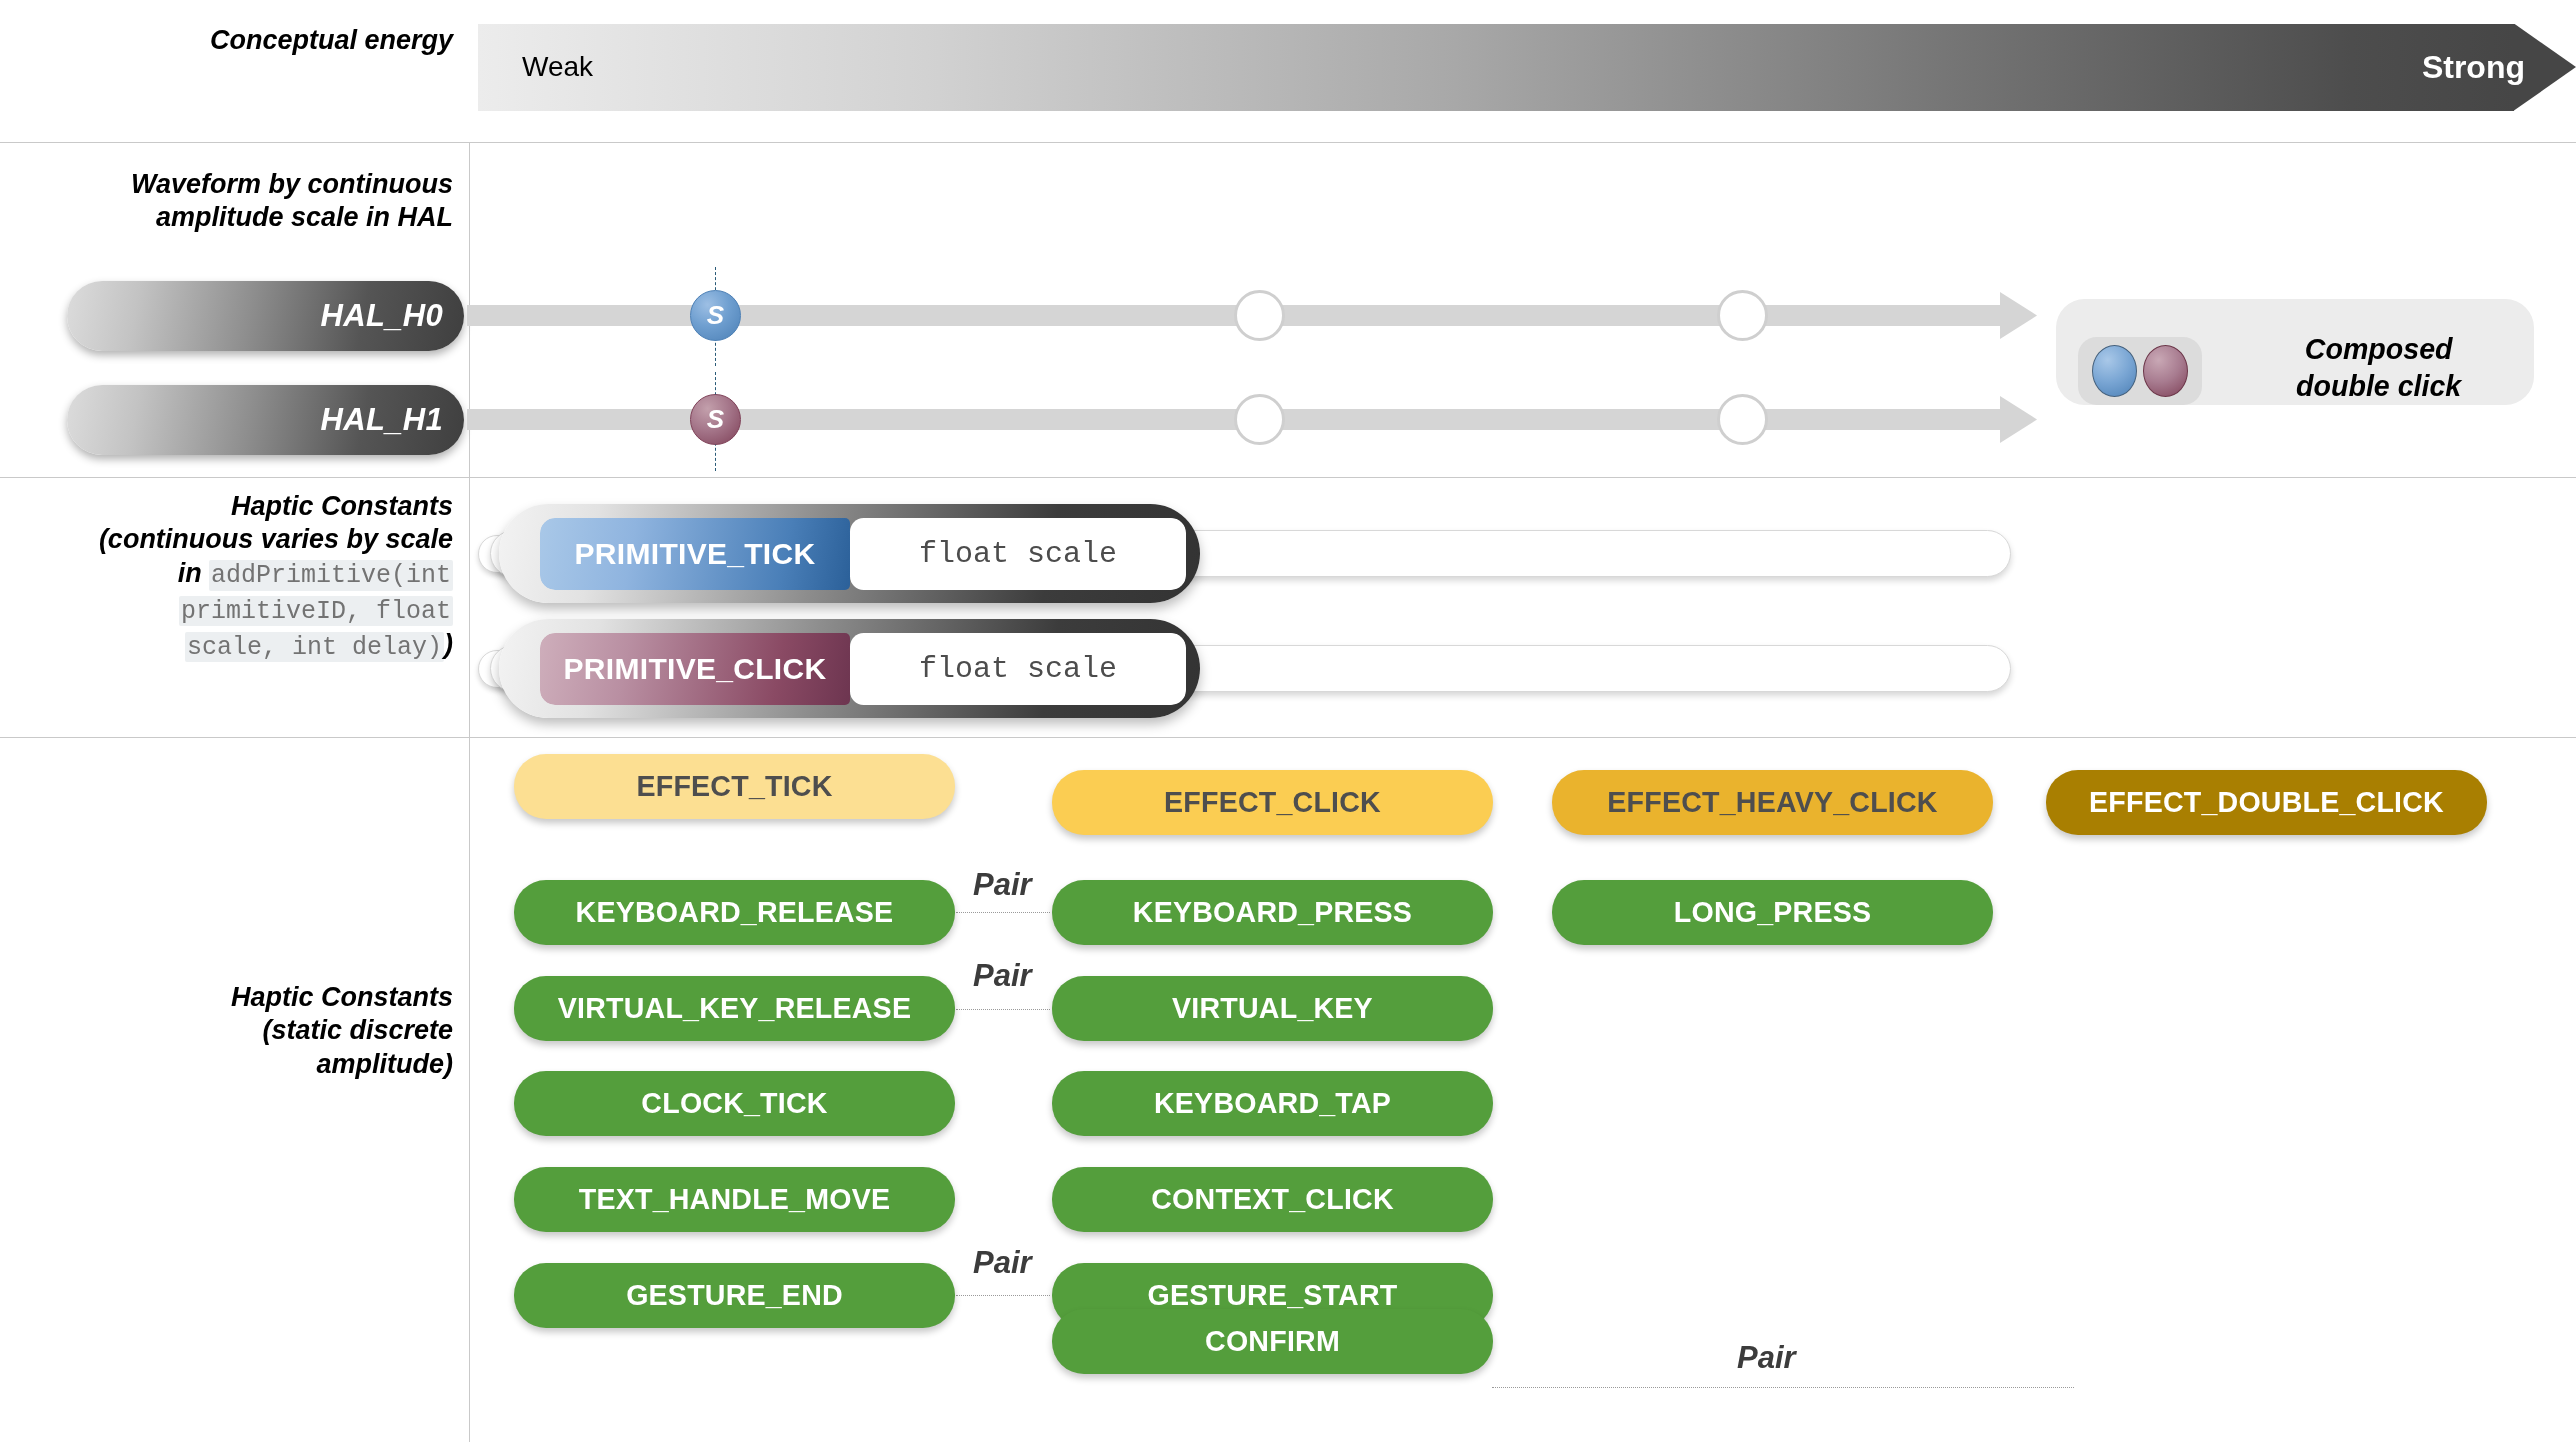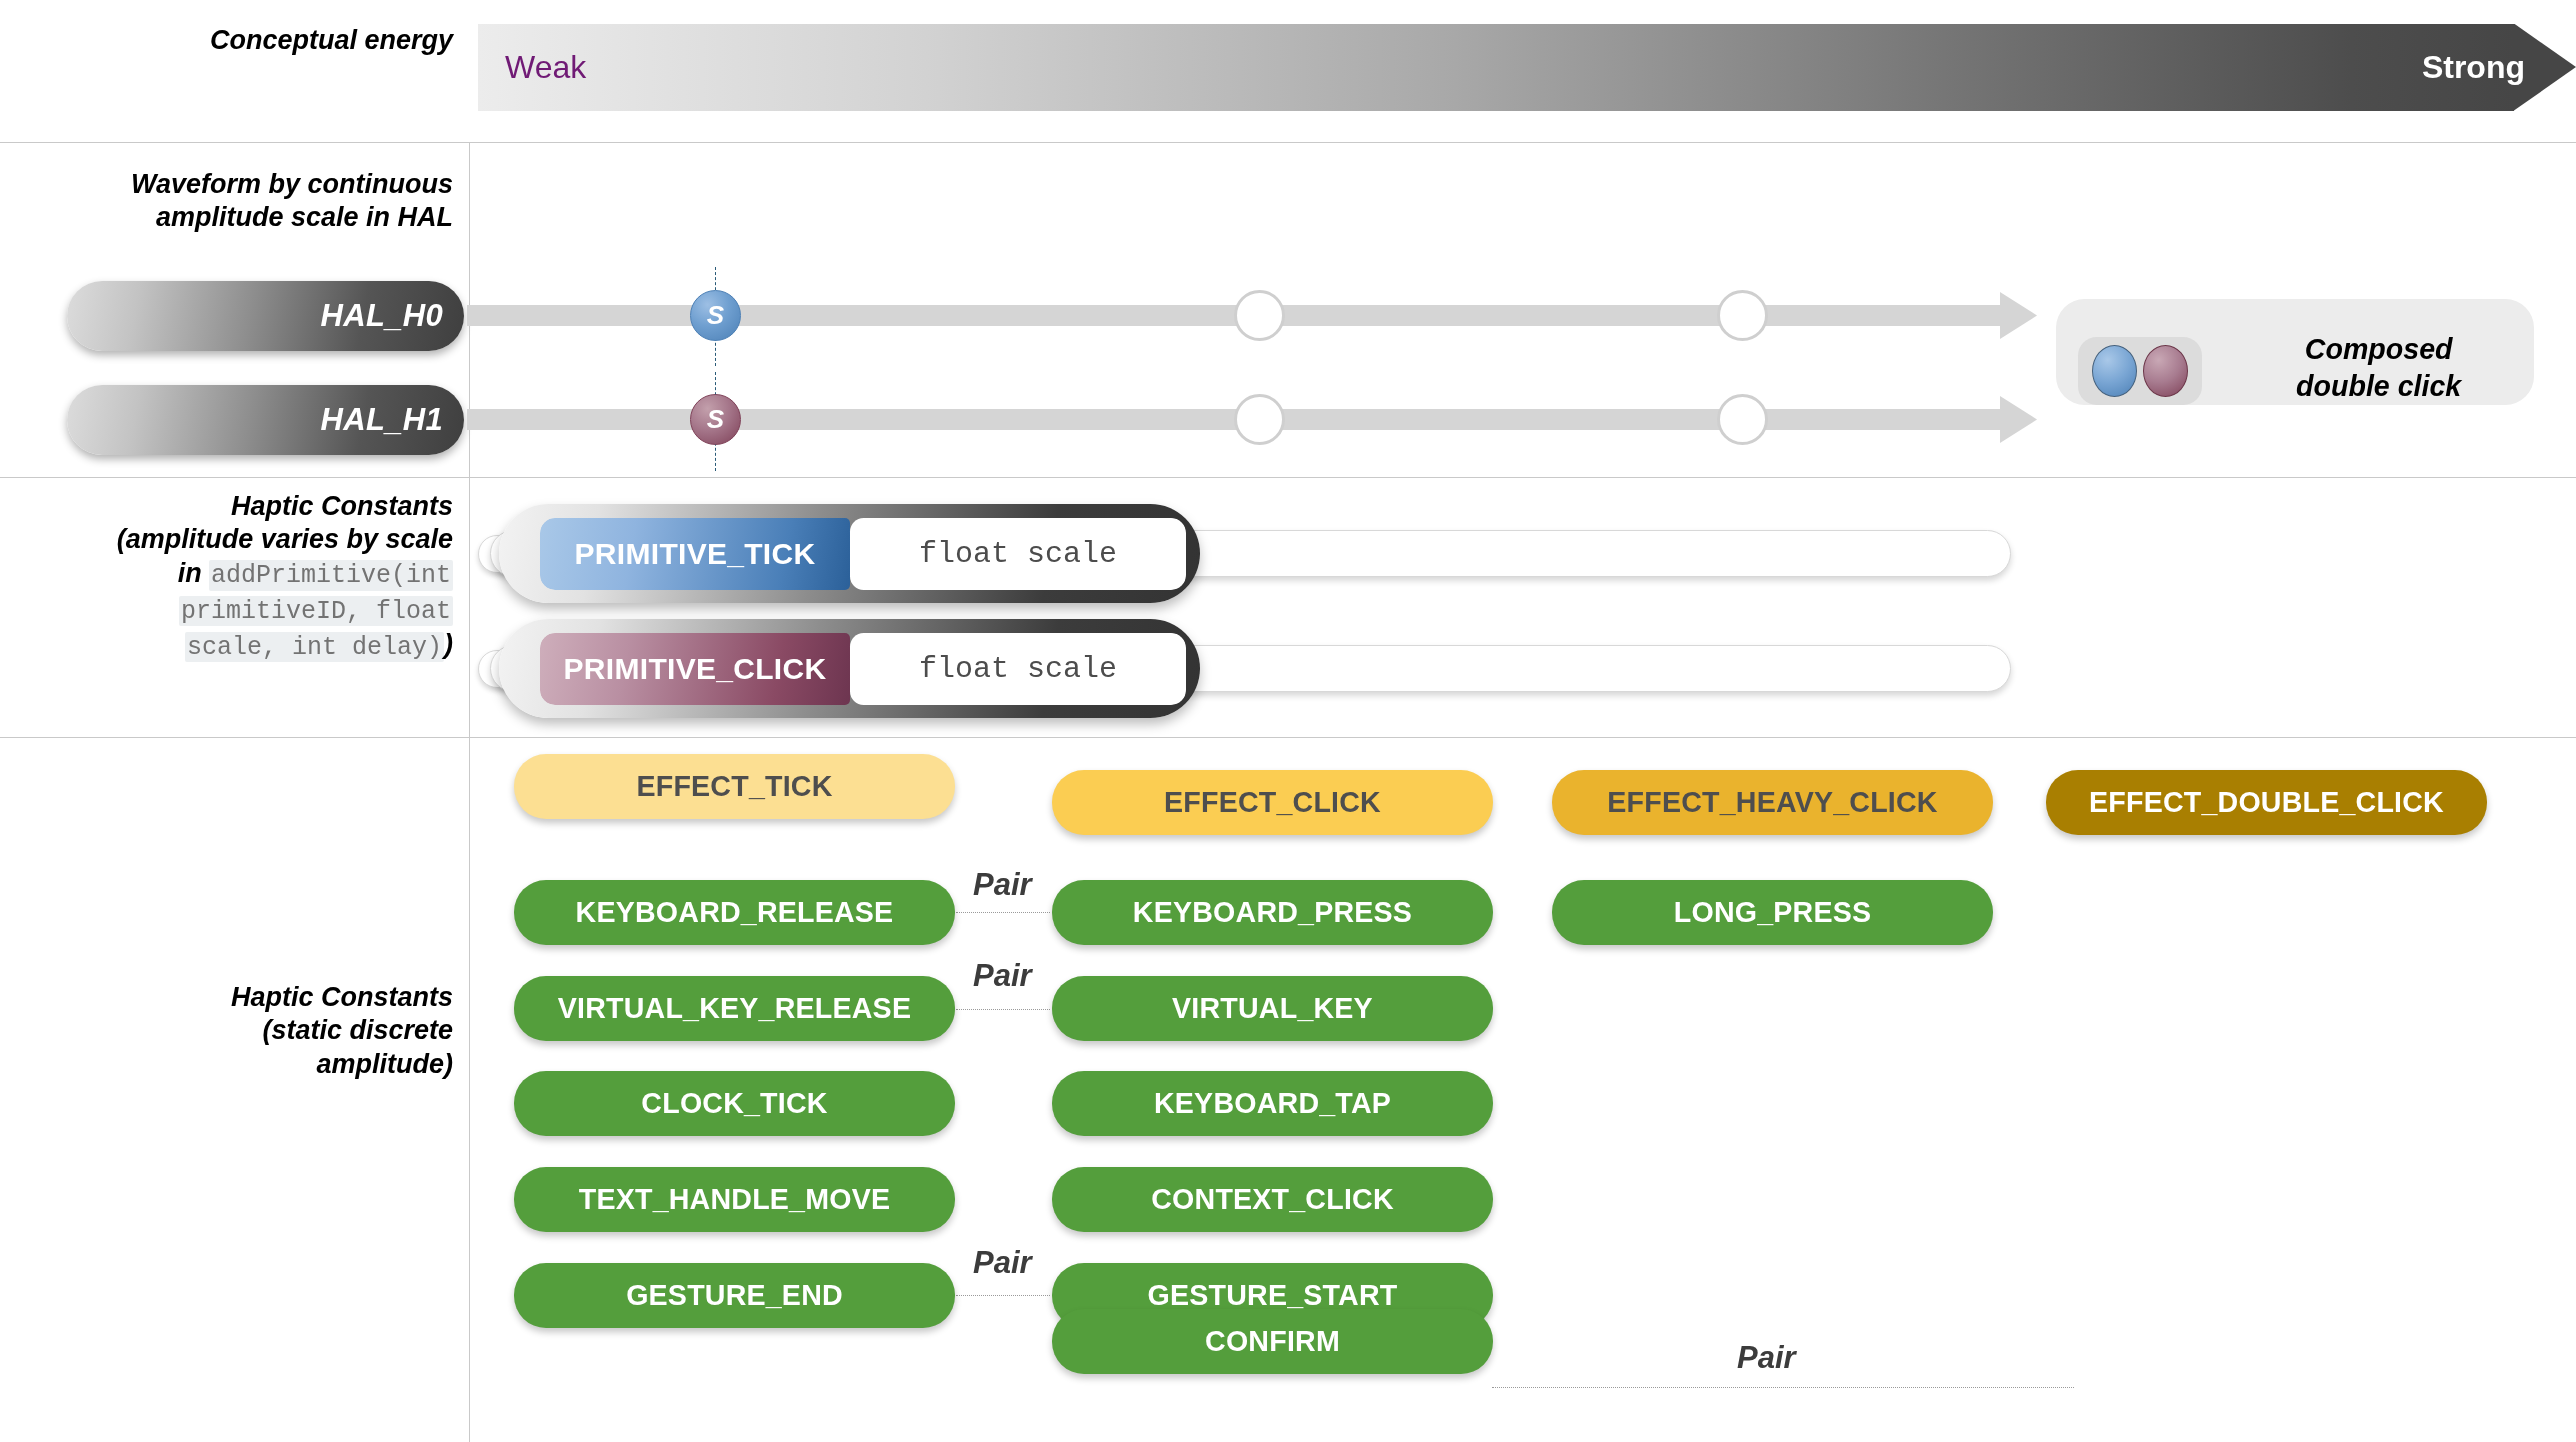--- a/index.html
+++ b/index.html
@@ -57,22 +57,22 @@
   .energy-arrow .body {
     position: absolute; left: 0; top: 0; width: 2036px; height: 87px;
     background: linear-gradient(90deg, #ececec 0%, #d2d2d2 22%, #a8a8a8 48%, #767676 72%, #4d4d4d 92%, #464646 100%);
   }
   .energy-arrow .head {
     position: absolute; left: 2036px; top: 0; width: 62px; height: 87px;
     background: #464646;
     clip-path: polygon(0 0, 100% 50%, 0 100%);
   }
   .energy-arrow .weak {
-    position: absolute; left: 27px; top: 50%; transform: translateY(-50%);
-    font-size: 32px; color: #701a75;
+    position: absolute; left: 44px; top: 50%; transform: translateY(-50%);
+    font-size: 28px; color: #000000;
   }
   .energy-arrow .strong {
     position: absolute; right: 51px; top: 50%; transform: translateY(-50%);
     font-size: 32px; font-weight: bold; color: #fff;
   }
 
   
   .hal-pill {
     position: absolute; left: 67px; width: 397px; height: 70px;
     border-radius: 35px;
@@ -259,21 +259,21 @@
       <div class="dot m"></div>
     </div>
     <div class="txt">
       <span>Composed</span><br>
       <span>double click</span>
     </div>
   </div>
 
   <div class="rowlabel lbl-primitive">
     <span>Haptic Constants</span><br>
-    <span>(amplitude varies by scale</span><br>
+    <span>(continuous varies by scale</span><br>
     <span>in </span><code class="mono">addPrimitive(int</code><br>
     <code class="mono">primitiveID, float</code><br>
     <code class="mono">scale, int delay)</code><span>)</span>
   </div>
 
   <div class="prim-row p0">
     <div class="prim-lcap"></div>
     <div class="prim-track"></div>
     <div class="prim-outer">
       <div class="prim-inner">

